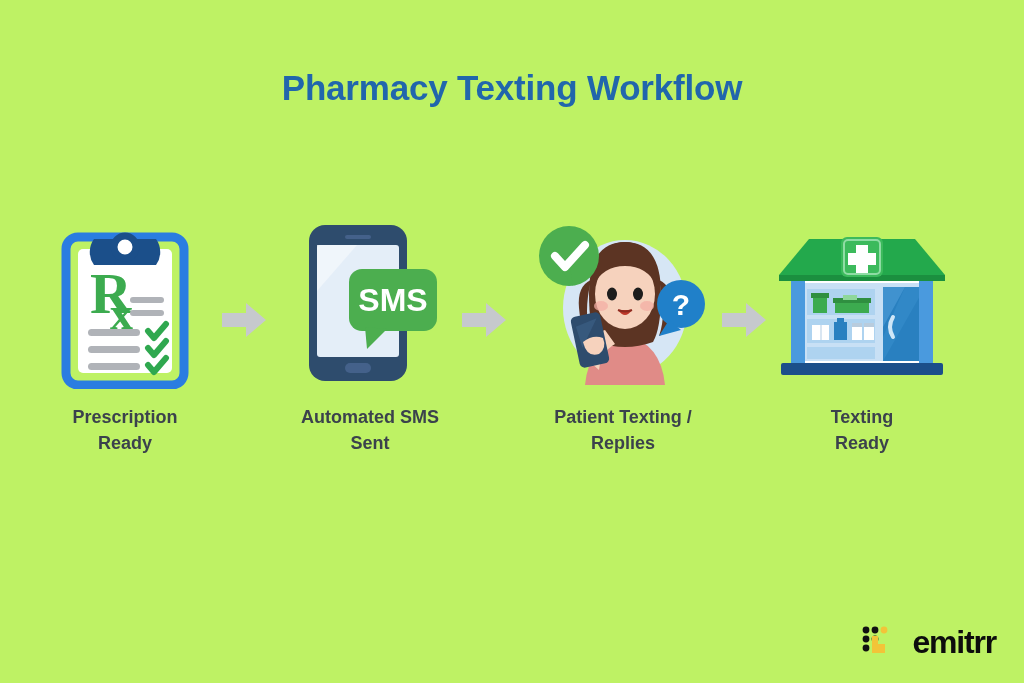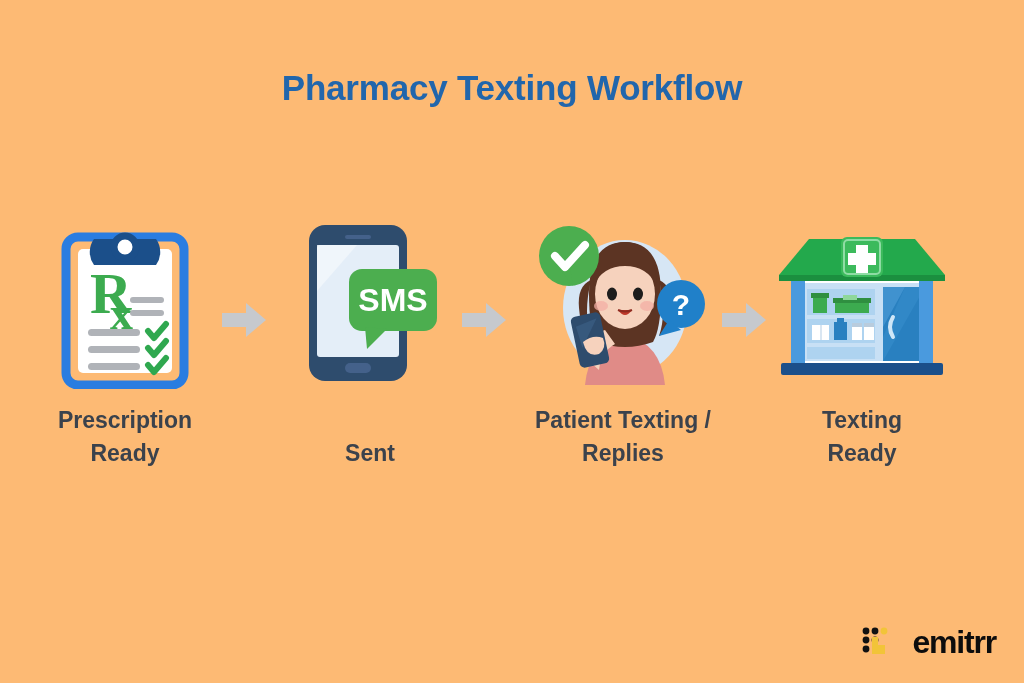--- a/index.html
+++ b/index.html
@@ -12,21 +12,21 @@
     height: 683px;
     background: #ffffff;
     font-family: "Liberation Sans", sans-serif;
     overflow: hidden;
     position: relative;
   }
   .canvas {
     position: relative;
     width: 1024px;
     height: 683px;
-    background: #fdba74;
+    background: #bef264;
   }
   .title {
     position: absolute;
     top: 68px;
     left: 0;
     width: 1024px;
     text-align: center;
     font-size: 35px;
     font-weight: bold;
     color: #2166ac;
@@ -47,21 +47,21 @@
     text-align: center;
   }
   .step-art {
     height: 175px;
     display: flex;
     align-items: center;
     justify-content: center;
   }
   .step-label {
     margin-top: 14px;
-    font-size: 23px;
+    font-size: 18px;
     font-weight: bold;
     color: #3b424c;
     line-height: 1.45;
     font-family: "Liberation Sans", sans-serif;
   }
   .step1 { left: 25px; }
   .step2 { left: 270px; }
   .step3 { left: 523px; }
   .step4 { left: 762px; }
 
@@ -73,21 +73,21 @@
   }
   .arrow1 { left: 222px; }
   .arrow2 { left: 462px; }
   .arrow3 { left: 722px; }
 
   .logo {
     position: absolute;
     right: 28px;
     bottom: 22px;
     display: flex;
-    align-items: flex-end;
+    align-items: center;
     gap: 24px;
   }
   .logo-mark { display: block; }
   .logo-text {
     font-size: 32px;
     font-weight: bold;
     color: #0d0d0d;
     letter-spacing: -1.2px;
     font-family: "Liberation Sans", sans-serif;
   }
@@ -136,21 +136,21 @@
           <rect x="50" y="16" width="26" height="4" rx="2" fill="#44618a"></rect>
           <rect x="50" y="144" width="26" height="10" rx="5" fill="#44618a"></rect>
           <g>
             <rect x="54" y="50" width="88" height="62" rx="13" fill="#4cae4f"></rect>
             <path d="M70 108 l2 22 l20 -20 z" fill="#4cae4f"></path>
             <text x="98" y="92" text-anchor="middle" font-family="Liberation Sans, sans-serif" font-size="32" font-weight="bold" fill="#ffffff">SMS</text>
           </g>
         </svg>
       </div>
       <div class="step-label">
-        <br>
+        <span>Automated SMS</span><br>
         <span>Sent</span>
       </div>
     </div>
 
     <div class="step step3">
       <div class="step-art">
         <svg width="180" height="165" viewBox="0 0 180 165" aria-hidden="true">
           <ellipse cx="92" cy="88" rx="62" ry="68" fill="#d6e6f5"></ellipse>
 
           <path d="M52 165 q4 -42 40 -50 q36 8 40 50 z" fill="#e08b87"></path>

